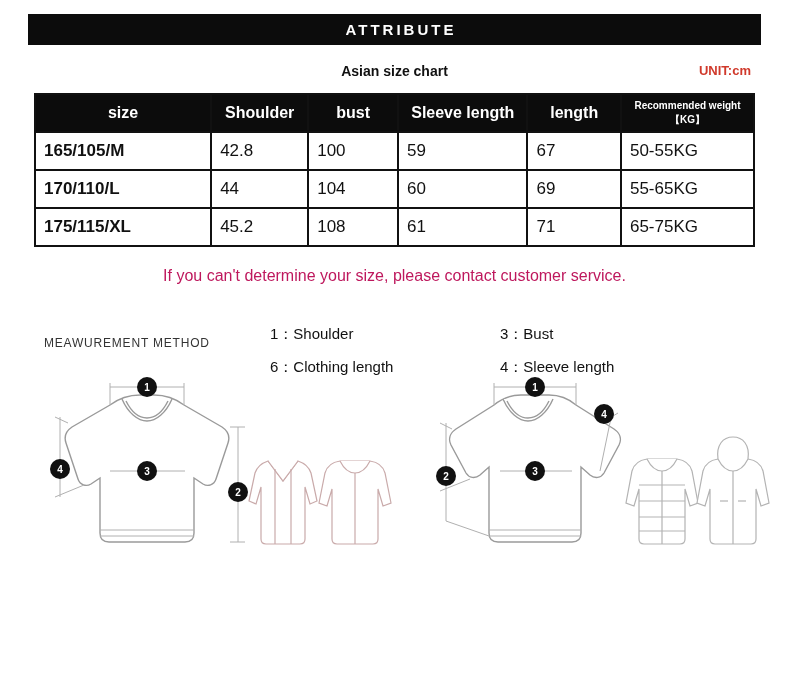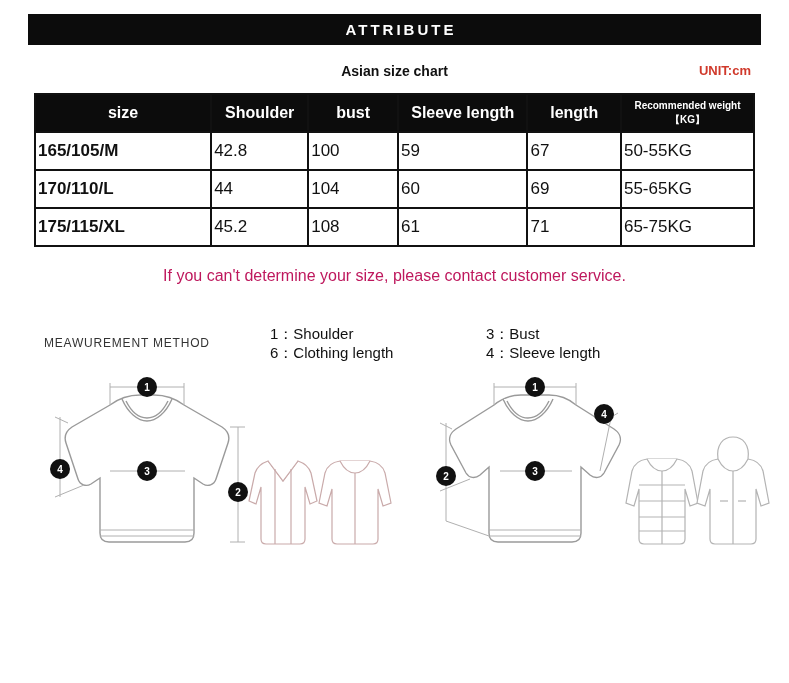--- a/index.html
+++ b/index.html
@@ -55,21 +55,21 @@
     border-collapse: collapse;
     margin: 0 34px;
     width: calc(100% - 68px);
     table-layout: fixed;
   }
   table.size-table th,
   table.size-table td {
     border: 2px solid #111;
     font-size: 17px;
     height: 34px;
-    padding: 1px 2px;
+    padding: 1px 8px;
     color: #111;
   }
   table.size-table thead th {
     background: #0c0c0c;
     color: #ffffff;
     font-weight: bold;
     font-size: 16px;
   }
   table.size-table thead th.small {
     font-size: 10px;
@@ -102,25 +102,25 @@
   }
   .legend {
     position: absolute;
     left: 270px;
     top: 22px;
     font-size: 15px;
     color: #111;
   }
   .legend .col2 {
     position: absolute;
-    left: 216px;
+    left: 230px;
     top: 0;
     white-space: nowrap;
   }
-  .legend .l1 { white-space: nowrap; }
+  .legend .l1 { margin-bottom: 14px; white-space: nowrap; }
   .legend .l2 { white-space: nowrap; }
 
   .measure-label {
     position: absolute;
     left: 44px;
     top: 33px;
     font-size: 12px;
     letter-spacing: 0.8px;
     color: #333;
   }

